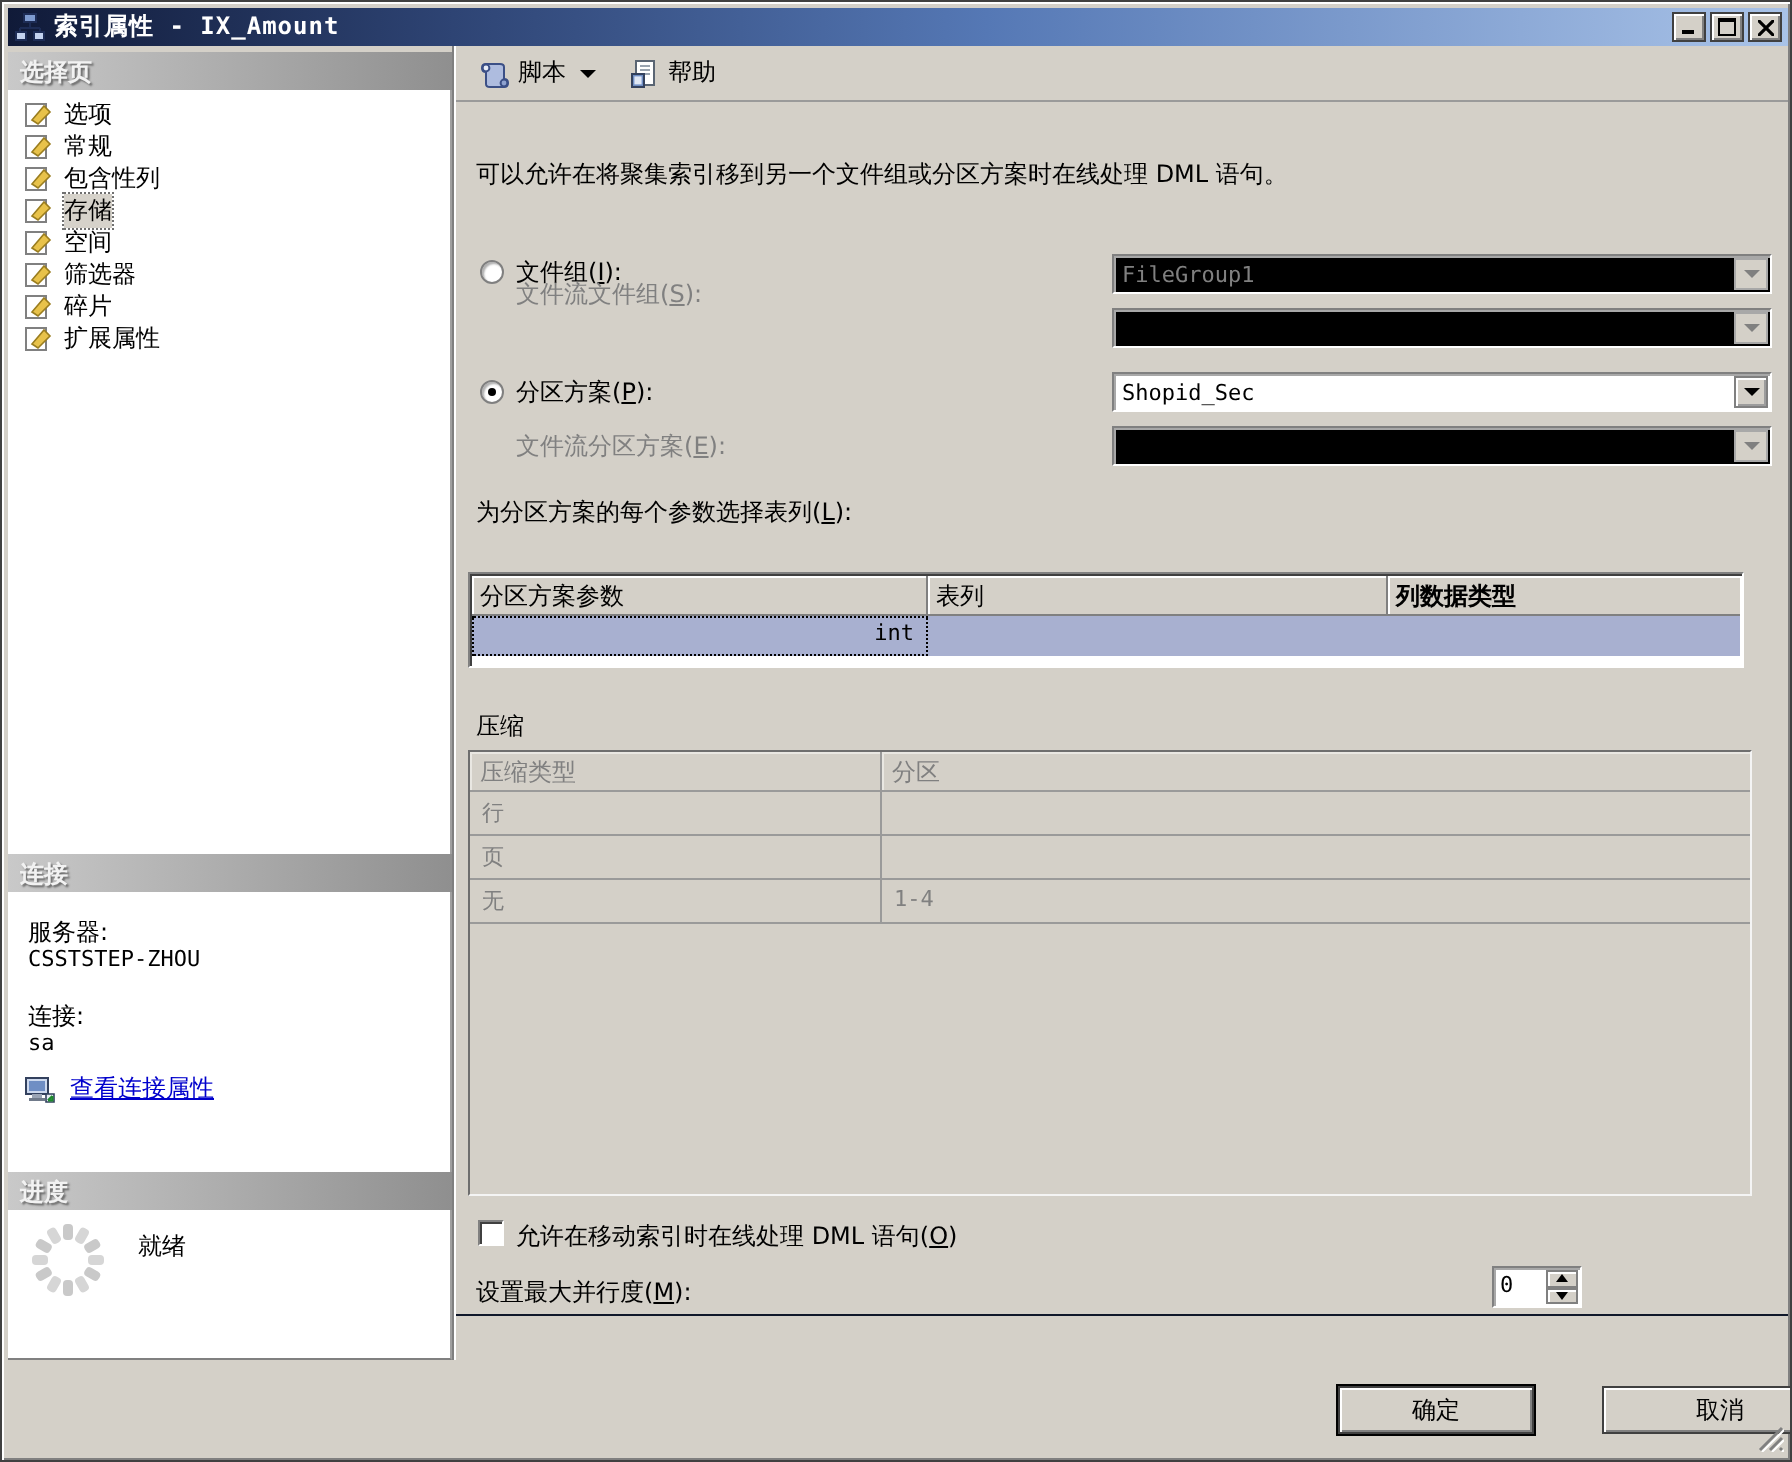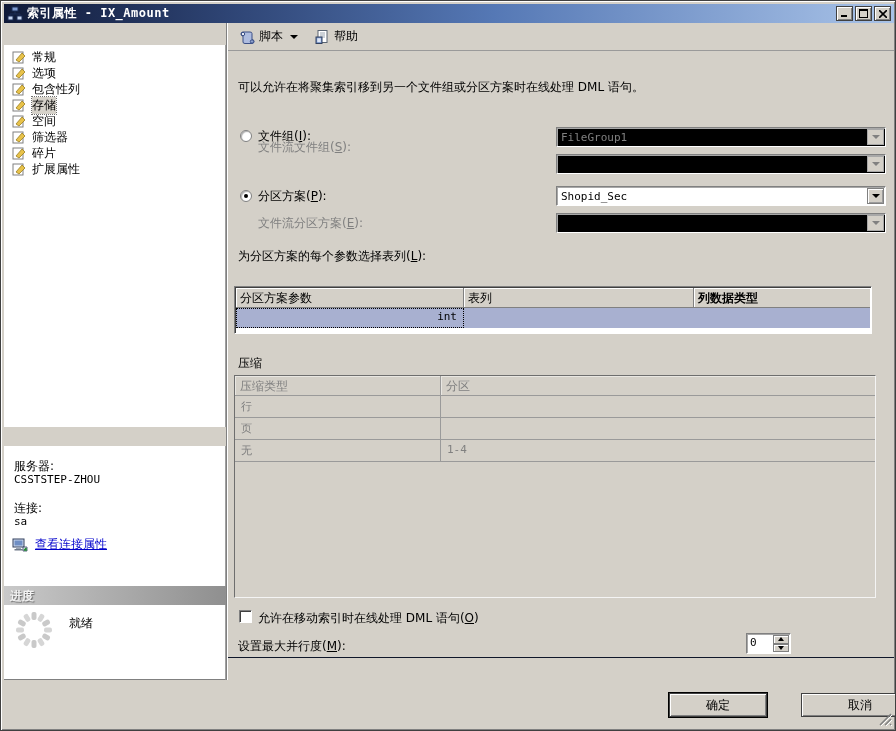--- a/index.html
+++ b/index.html
@@ -155,42 +155,43 @@
           </svg>
       </span>
       <span class="win-btn">
         <svg width="8" height="8" viewBox="0 0 8 8">
             <path d="M0 0 L8 8 M8 0 L0 8" stroke="#000" stroke-width="1.6"></path>
           </svg>
       </span>
     </span>
   </div>
 
+  <div class="sect-header" style="top:25px">选择页</div>
 
   <div class="white-box pages-box">
     <div style="height:4px"></div>
     <div class="nav-item">
       <svg class="page-icon" viewBox="0 0 14 13">
           <rect x="1" y="1" width="10" height="11" fill="#fff" stroke="#808080"></rect>
           <polygon points="4,9 10,2 13,5 7,11" fill="#e8c24a" stroke="#9a7d1f" stroke-width="0.8"></polygon>
         </svg>
+      <span class="lbl">选项</span>
+      </div>
+    <div class="nav-item">
+      <svg class="page-icon" viewBox="0 0 14 13">
+          <rect x="1" y="1" width="10" height="11" fill="#fff" stroke="#808080"></rect>
+          <polygon points="4,9 10,2 13,5 7,11" fill="#e8c24a" stroke="#9a7d1f" stroke-width="0.8"></polygon>
+        </svg>
       <span class="lbl">常规</span>
       </div>
     <div class="nav-item">
       <svg class="page-icon" viewBox="0 0 14 13">
           <rect x="1" y="1" width="10" height="11" fill="#fff" stroke="#808080"></rect>
           <polygon points="4,9 10,2 13,5 7,11" fill="#e8c24a" stroke="#9a7d1f" stroke-width="0.8"></polygon>
         </svg>
-      <span class="lbl">选项</span>
-      </div>
-    <div class="nav-item">
-      <svg class="page-icon" viewBox="0 0 14 13">
-          <rect x="1" y="1" width="10" height="11" fill="#fff" stroke="#808080"></rect>
-          <polygon points="4,9 10,2 13,5 7,11" fill="#e8c24a" stroke="#9a7d1f" stroke-width="0.8"></polygon>
-        </svg>
       <span class="lbl">包含性列</span>
       </div>
     <div class="nav-item selected">
       <svg class="page-icon" viewBox="0 0 14 13">
           <rect x="1" y="1" width="10" height="11" fill="#fff" stroke="#808080"></rect>
           <polygon points="4,9 10,2 13,5 7,11" fill="#e8c24a" stroke="#9a7d1f" stroke-width="0.8"></polygon>
         </svg>
       <span class="lbl">存储</span>
       </div>
     <div class="nav-item">
@@ -216,20 +217,21 @@
       </div>
     <div class="nav-item">
       <svg class="page-icon" viewBox="0 0 14 13">
           <rect x="1" y="1" width="10" height="11" fill="#fff" stroke="#808080"></rect>
           <polygon points="4,9 10,2 13,5 7,11" fill="#e8c24a" stroke="#9a7d1f" stroke-width="0.8"></polygon>
         </svg>
       <span class="lbl">扩展属性</span>
       </div>
   </div>
 
+  <div class="sect-header" style="top:426px">连接</div>
   <div class="white-box conn-box">
     <span class="conn-label" style="top:12px">服务器:</span>
     <span class="conn-label mono" style="top:27px">CSSTSTEP-ZHOU</span>
     <span class="conn-label" style="top:54px">连接:</span>
     <span class="conn-label mono" style="top:69px">sa</span>
     <div class="link-row">
       <svg width="17" height="16" viewBox="0 0 17 16">
         <rect x="1" y="2" width="11" height="8" fill="#cdd9ee" stroke="#33415e"></rect>
         <rect x="2.5" y="3.5" width="8" height="5" fill="#6f8ec4"></rect>
         <rect x="4" y="10" width="5" height="2" fill="#9aa4b5"></rect>

